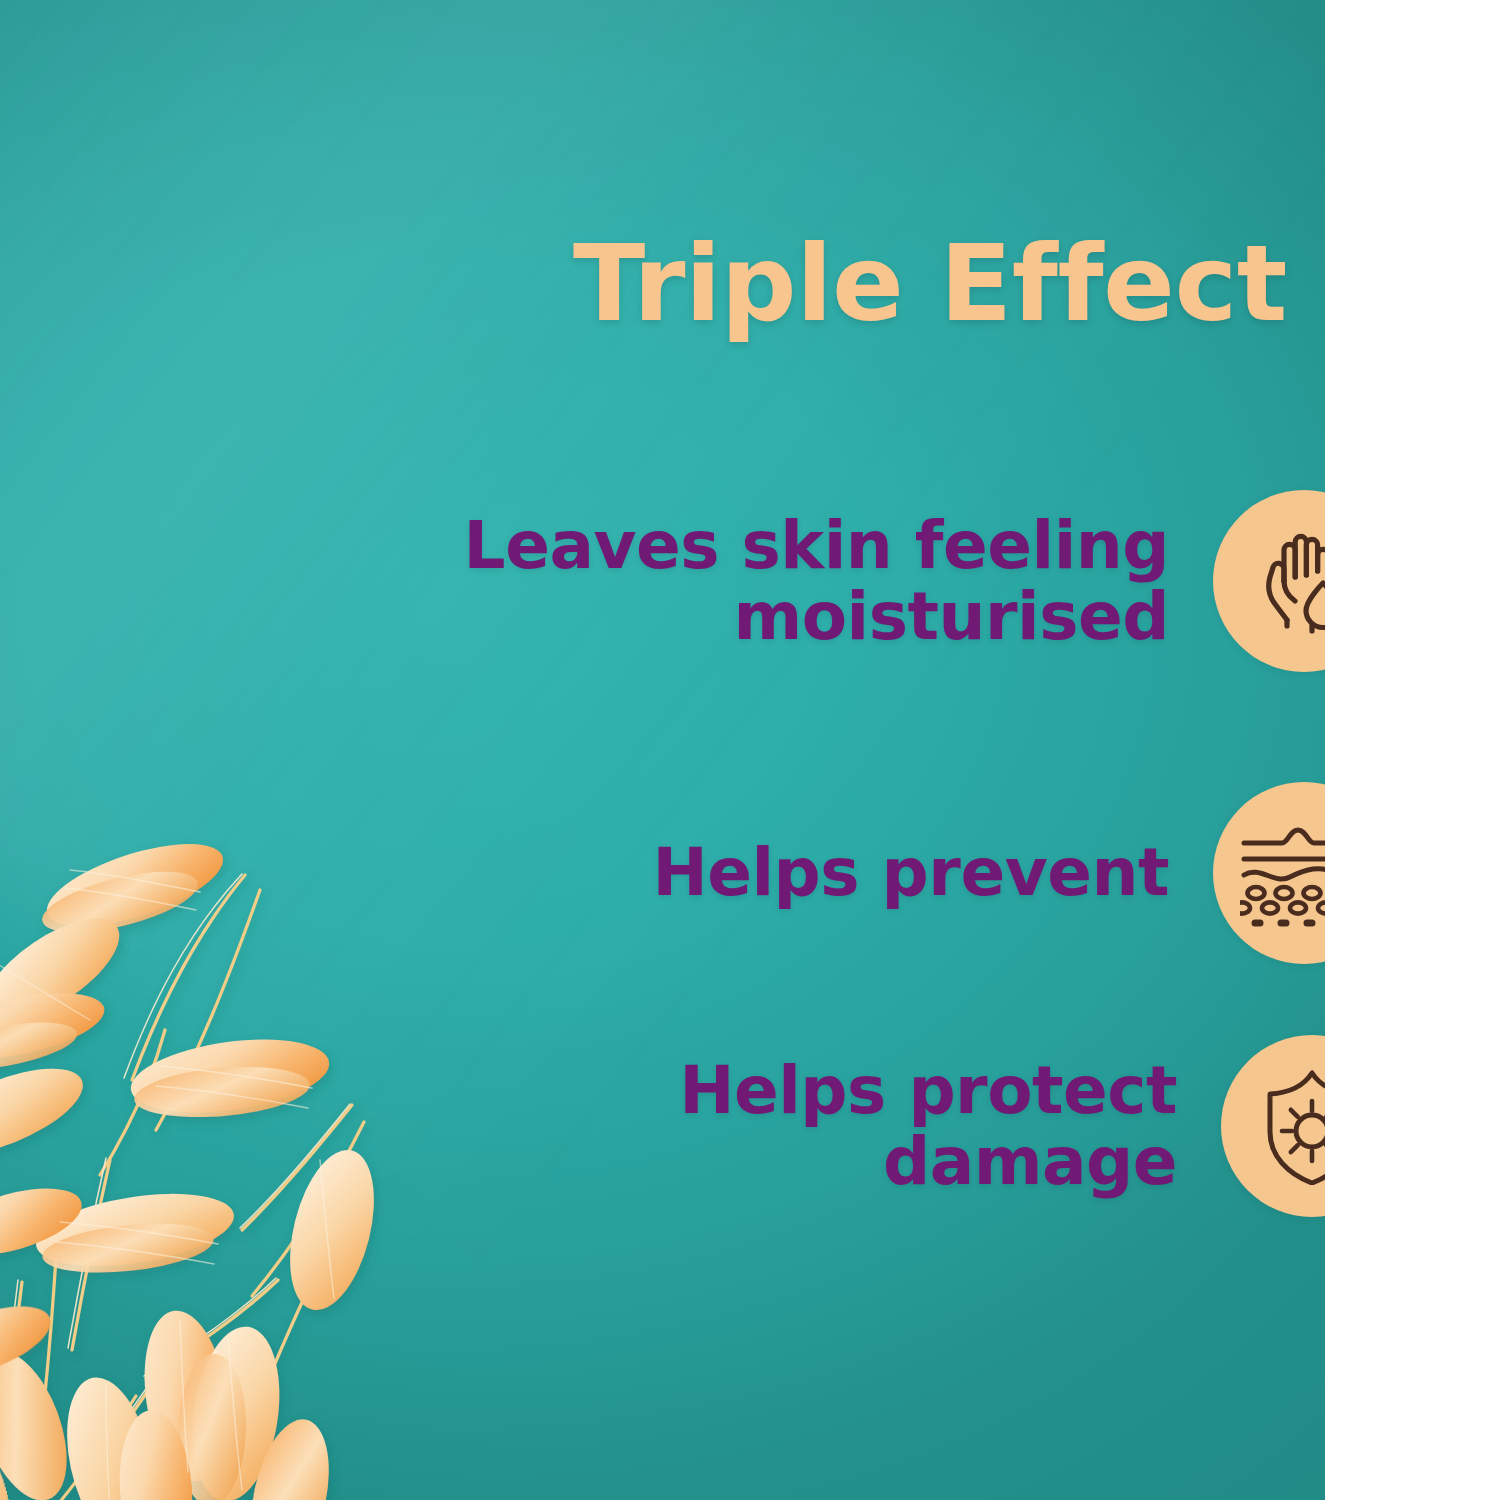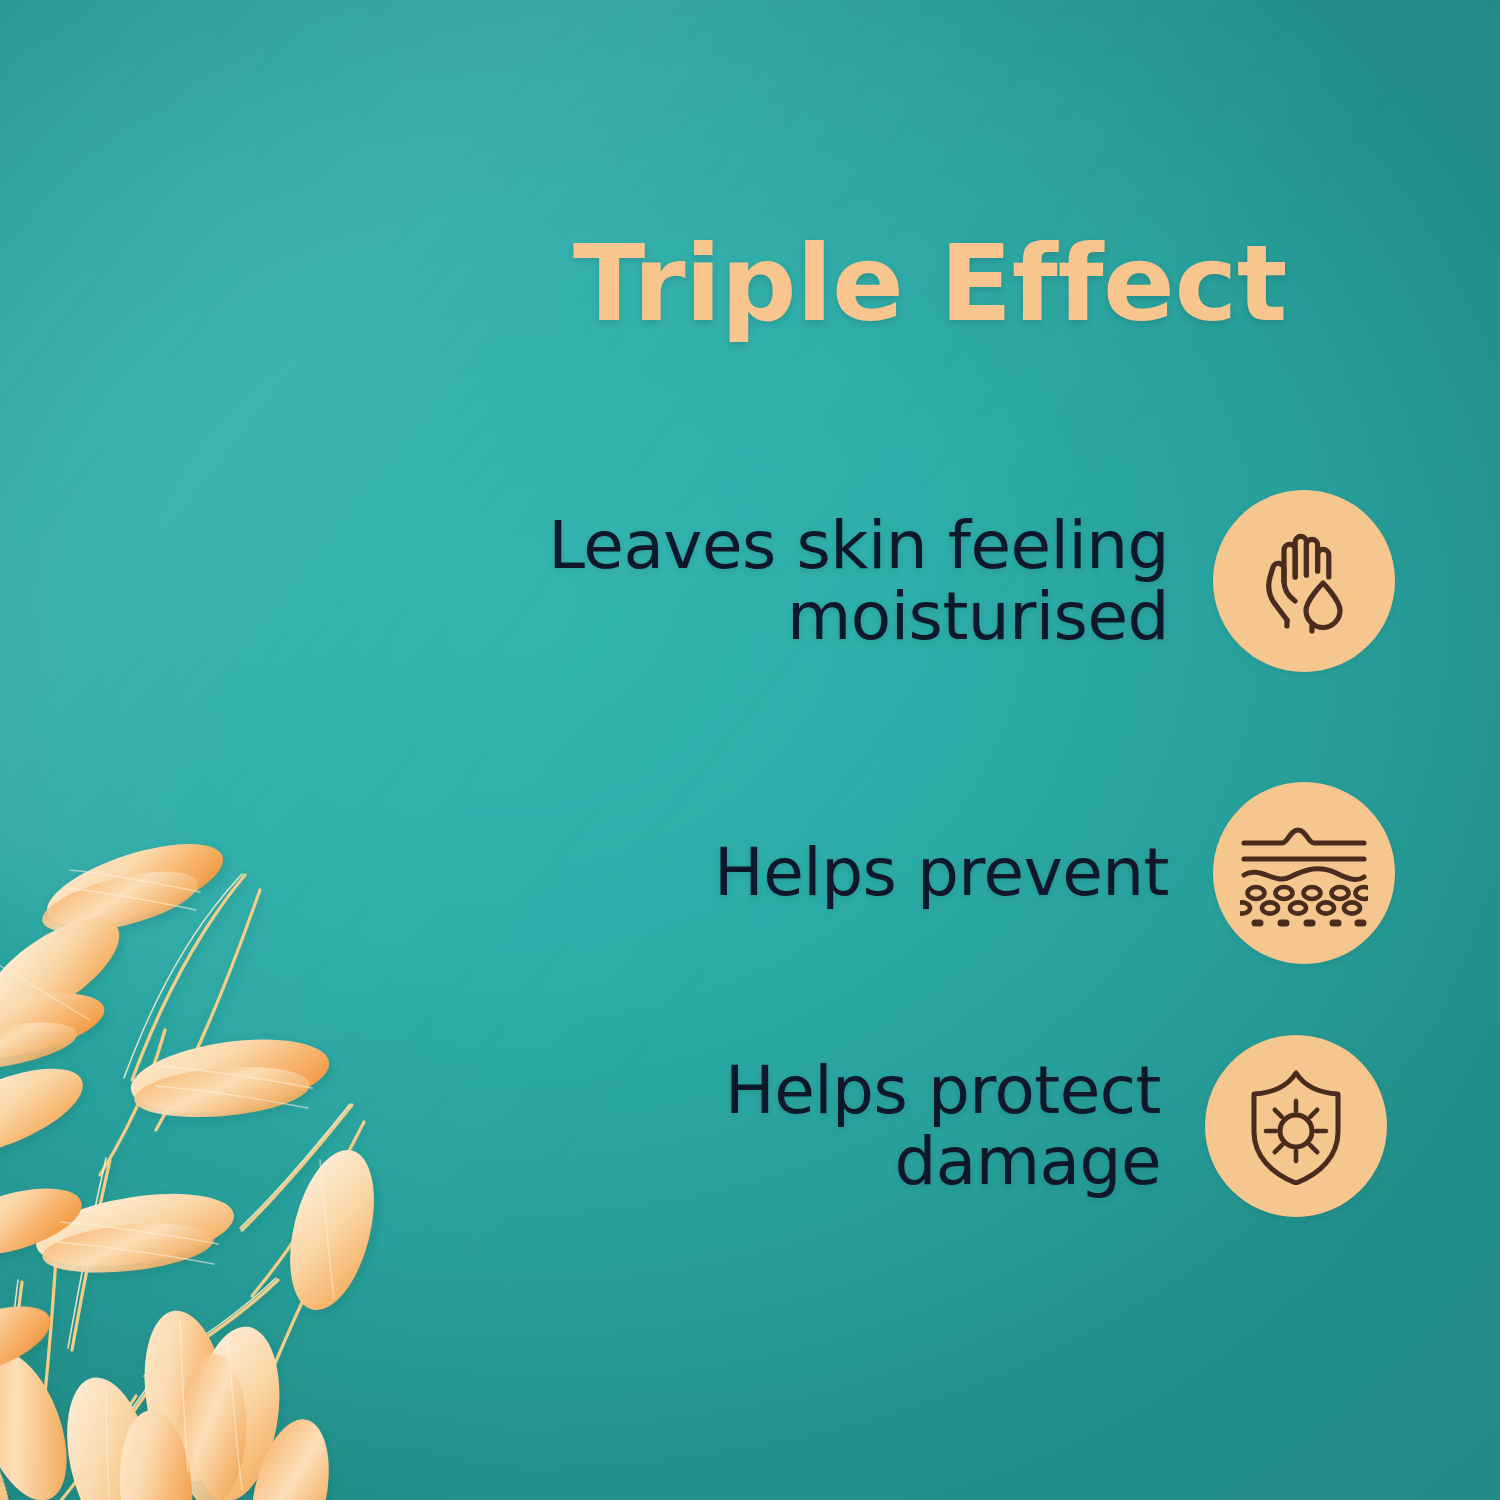--- a/index.html
+++ b/index.html
@@ -2,21 +2,21 @@
 <html><head>
 <meta charset="utf-8">
 <style>
   html, body {
     margin: 0;
     padding: 0;
     background: #ffffff;
   }
   #canvas {
     position: relative;
-    width: 1500px;
+    width: 1325px;
     height: 1500px;
     overflow: hidden;
     font-family: "DejaVu Sans", sans-serif;
     background: #2AAAA6;
   }
 
   
   .bg-base {
     position: absolute;
     inset: 0;
@@ -63,24 +63,24 @@
 
   
   .benefit {
     position: absolute;
     display: flex;
     align-items: center;
     justify-content: flex-end;
     gap: 44px;
   }
   .benefit-text {
-    color: #0f172a;
+    color: #701a75;
     font-size: 66px;
     line-height: 1.08;
-    font-weight: normal;
+    font-weight: bold;
     text-align: right;
     letter-spacing: -0.5px;
     text-shadow: 0 2px 6px rgba(0,0,0,0.10);
   }
   .benefit-text span { display: block; }
 
   .icon-circle {
     flex: 0 0 auto;
     width: 182px;
     height: 182px;
@@ -88,21 +88,21 @@
     background: #F6C68F;
     display: flex;
     align-items: center;
     justify-content: center;
     box-shadow: 0 2px 8px rgba(0,0,0,0.07);
   }
   .icon-circle svg { display: block; }
 
   #row-0 { left: 330px; top: 490px;  width: 1065px; }
   #row-1 { left: 330px; top: 782px;  width: 1065px; }
-  #row-2 { left: 322px; top: 1035px; width: 1065px; }
+  #row-2 { left: 338px; top: 1035px; width: 1065px; }
 
   
   .oats {
     position: absolute;
     left: -40px;
     bottom: -30px;
     width: 470px;
     height: 700px;
     pointer-events: none;
   }

